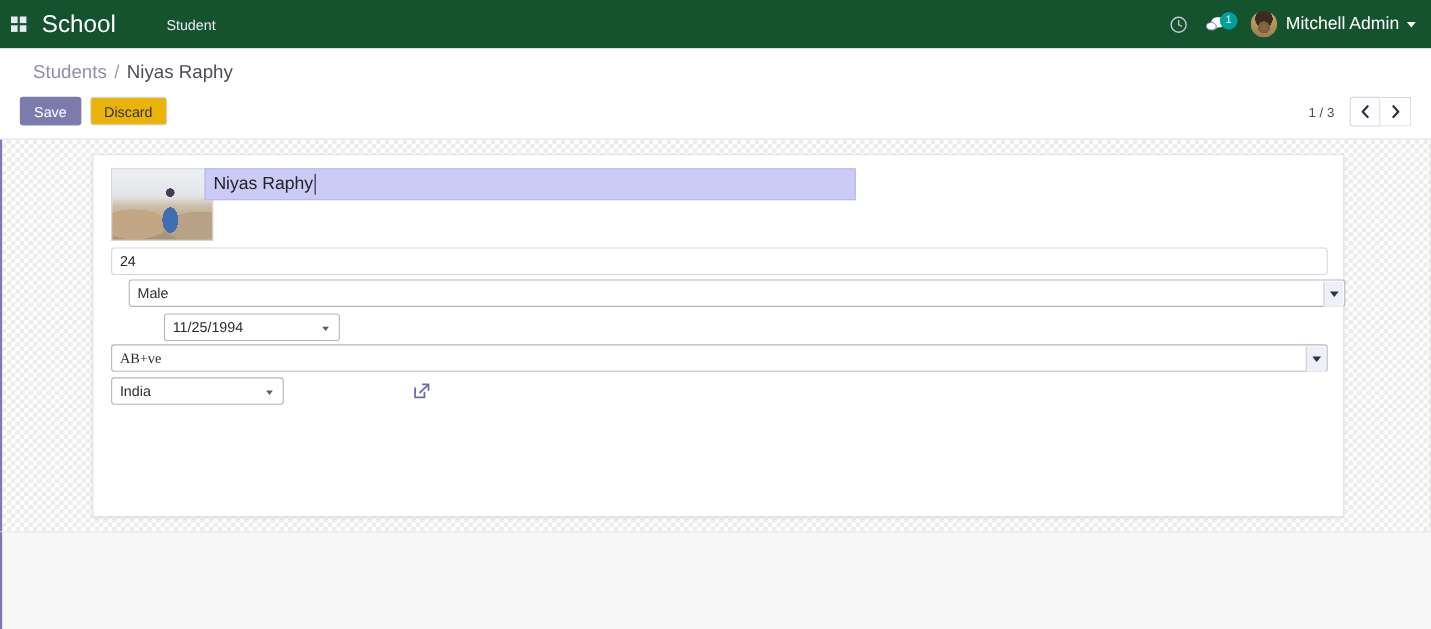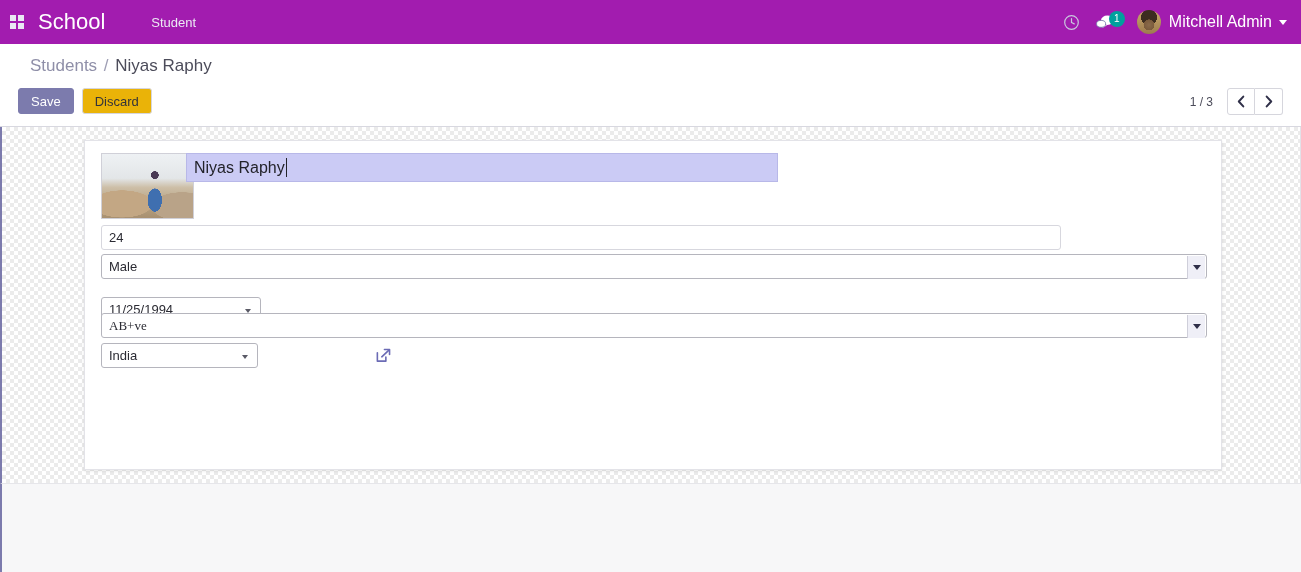--- a/index.html
+++ b/index.html
@@ -8,21 +8,21 @@
     width: 1301px; height: 572px;
     background: #f9f9f9;
     font-family: "Liberation Sans", sans-serif;
     overflow: hidden;
   }
 
   
   .navbar {
     position: absolute; top: 0; left: 0;
     width: 1301px; height: 44px;
-    background: #a21caf;
+    background: #14532d;
     display: flex; align-items: center;
     color: #ffffff;
   }
   .apps-icon {
     width: 16px; height: 14px;
     margin-left: 10px; margin-right: 12px;
     display: grid;
     grid-template-columns: 6px 6px;
     grid-template-rows: 6px 6px;
     gap: 2px;
@@ -334,31 +334,31 @@
   <div class="sheet">
 
     <div class="photo"></div>
 
     <div class="name-input">
       <span>Niyas Raphy</span>
         <span class="cursor-bar"></span>
     </div>
 
     <div class="field-row" style="top:84px; width:1106px;">
-      <div class="txt-input" style="width:960px;" placeholder="Age">24</div>
-    </div>
-
-    <div class="field-row" style="top:113px; width:1018px;">
+      <div class="txt-input" style="width:1106px;" placeholder="Age">24</div>
+    </div>
+
+    <div class="field-row" style="top:113px; width:1018px;margin-left:16px;">
       <div class="sel-input sel-native" style="width:1106px;">
         <span>Male</span>
         <span class="tri"></span>
       </div>
     </div>
 
-    <div class="field-row" style="top:156px; width:164px;">
+    <div class="field-row" style="top:144px; width:164px;margin-left:48px;">
       <div class="sel-input sel-small" style="width:160px;">
         <span>11/25/1994</span>
         <span class="tri-sm"></span>
       </div>
     </div>
 
     <div class="field-row" style="top:172px; width:1106px;font-family:Liberation Serif, serif;">
       <div class="sel-input sel-native" style="width:1106px;">
         <span>AB+ve</span>
         <span class="tri"></span>

